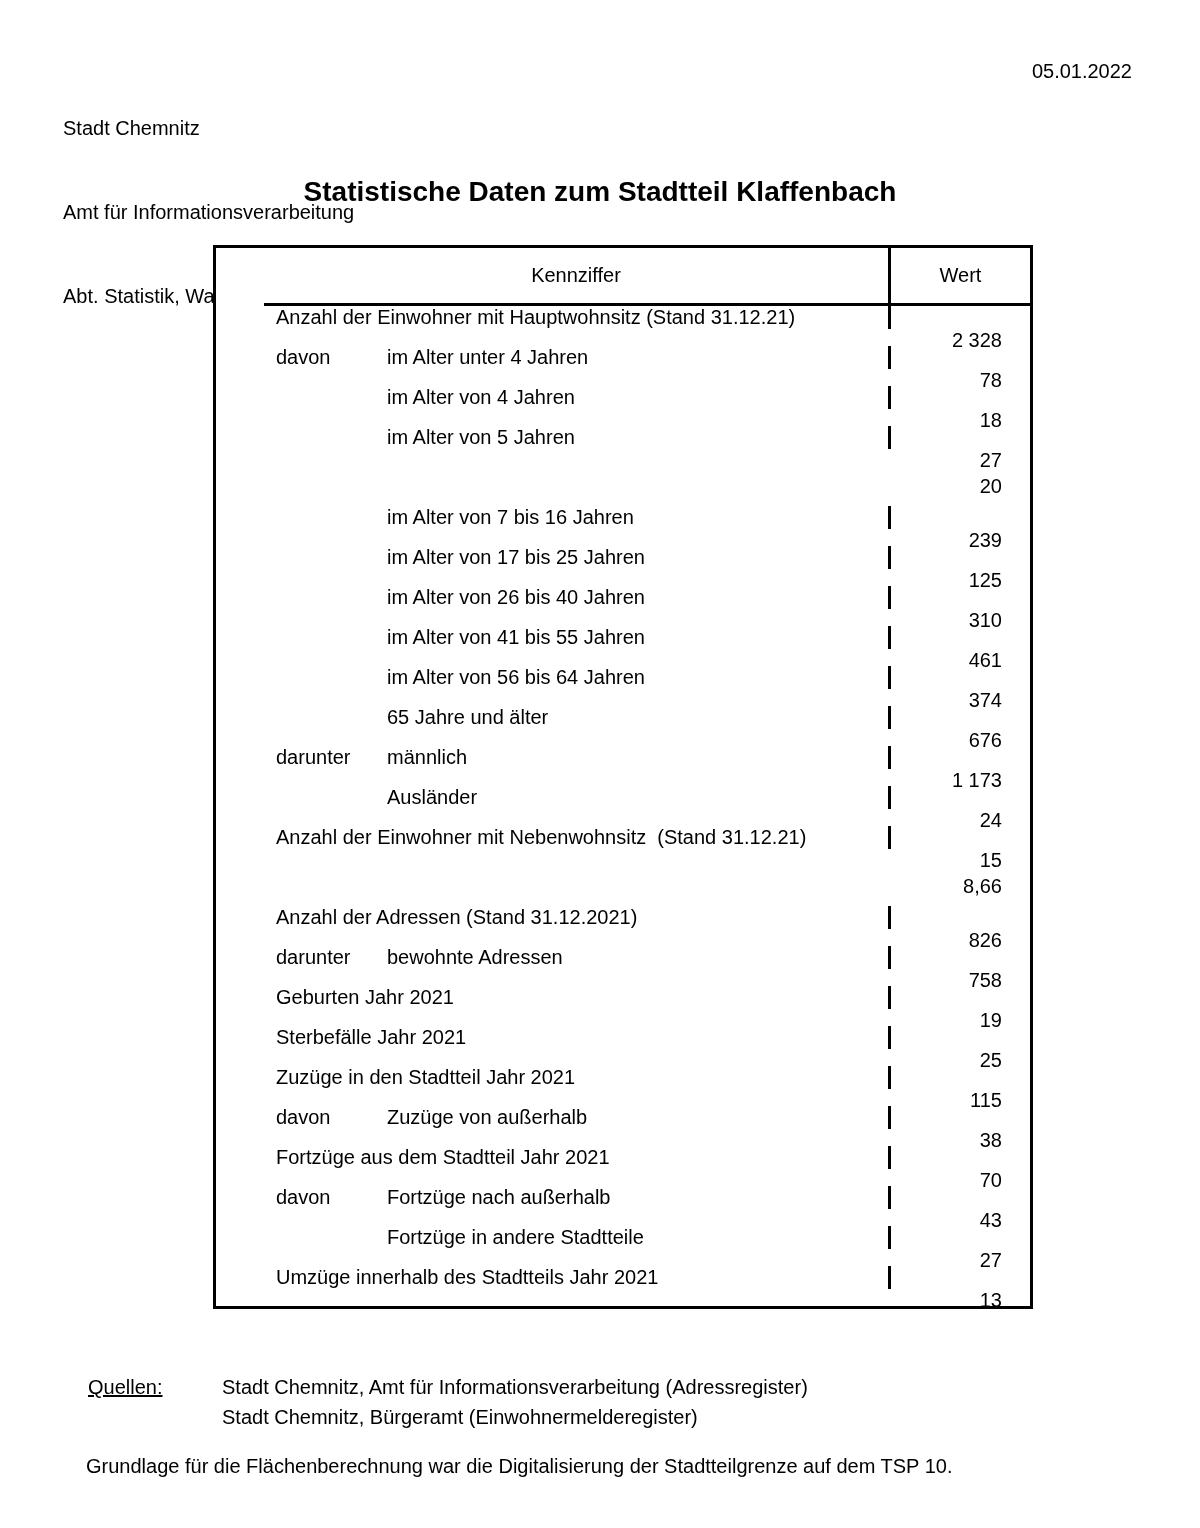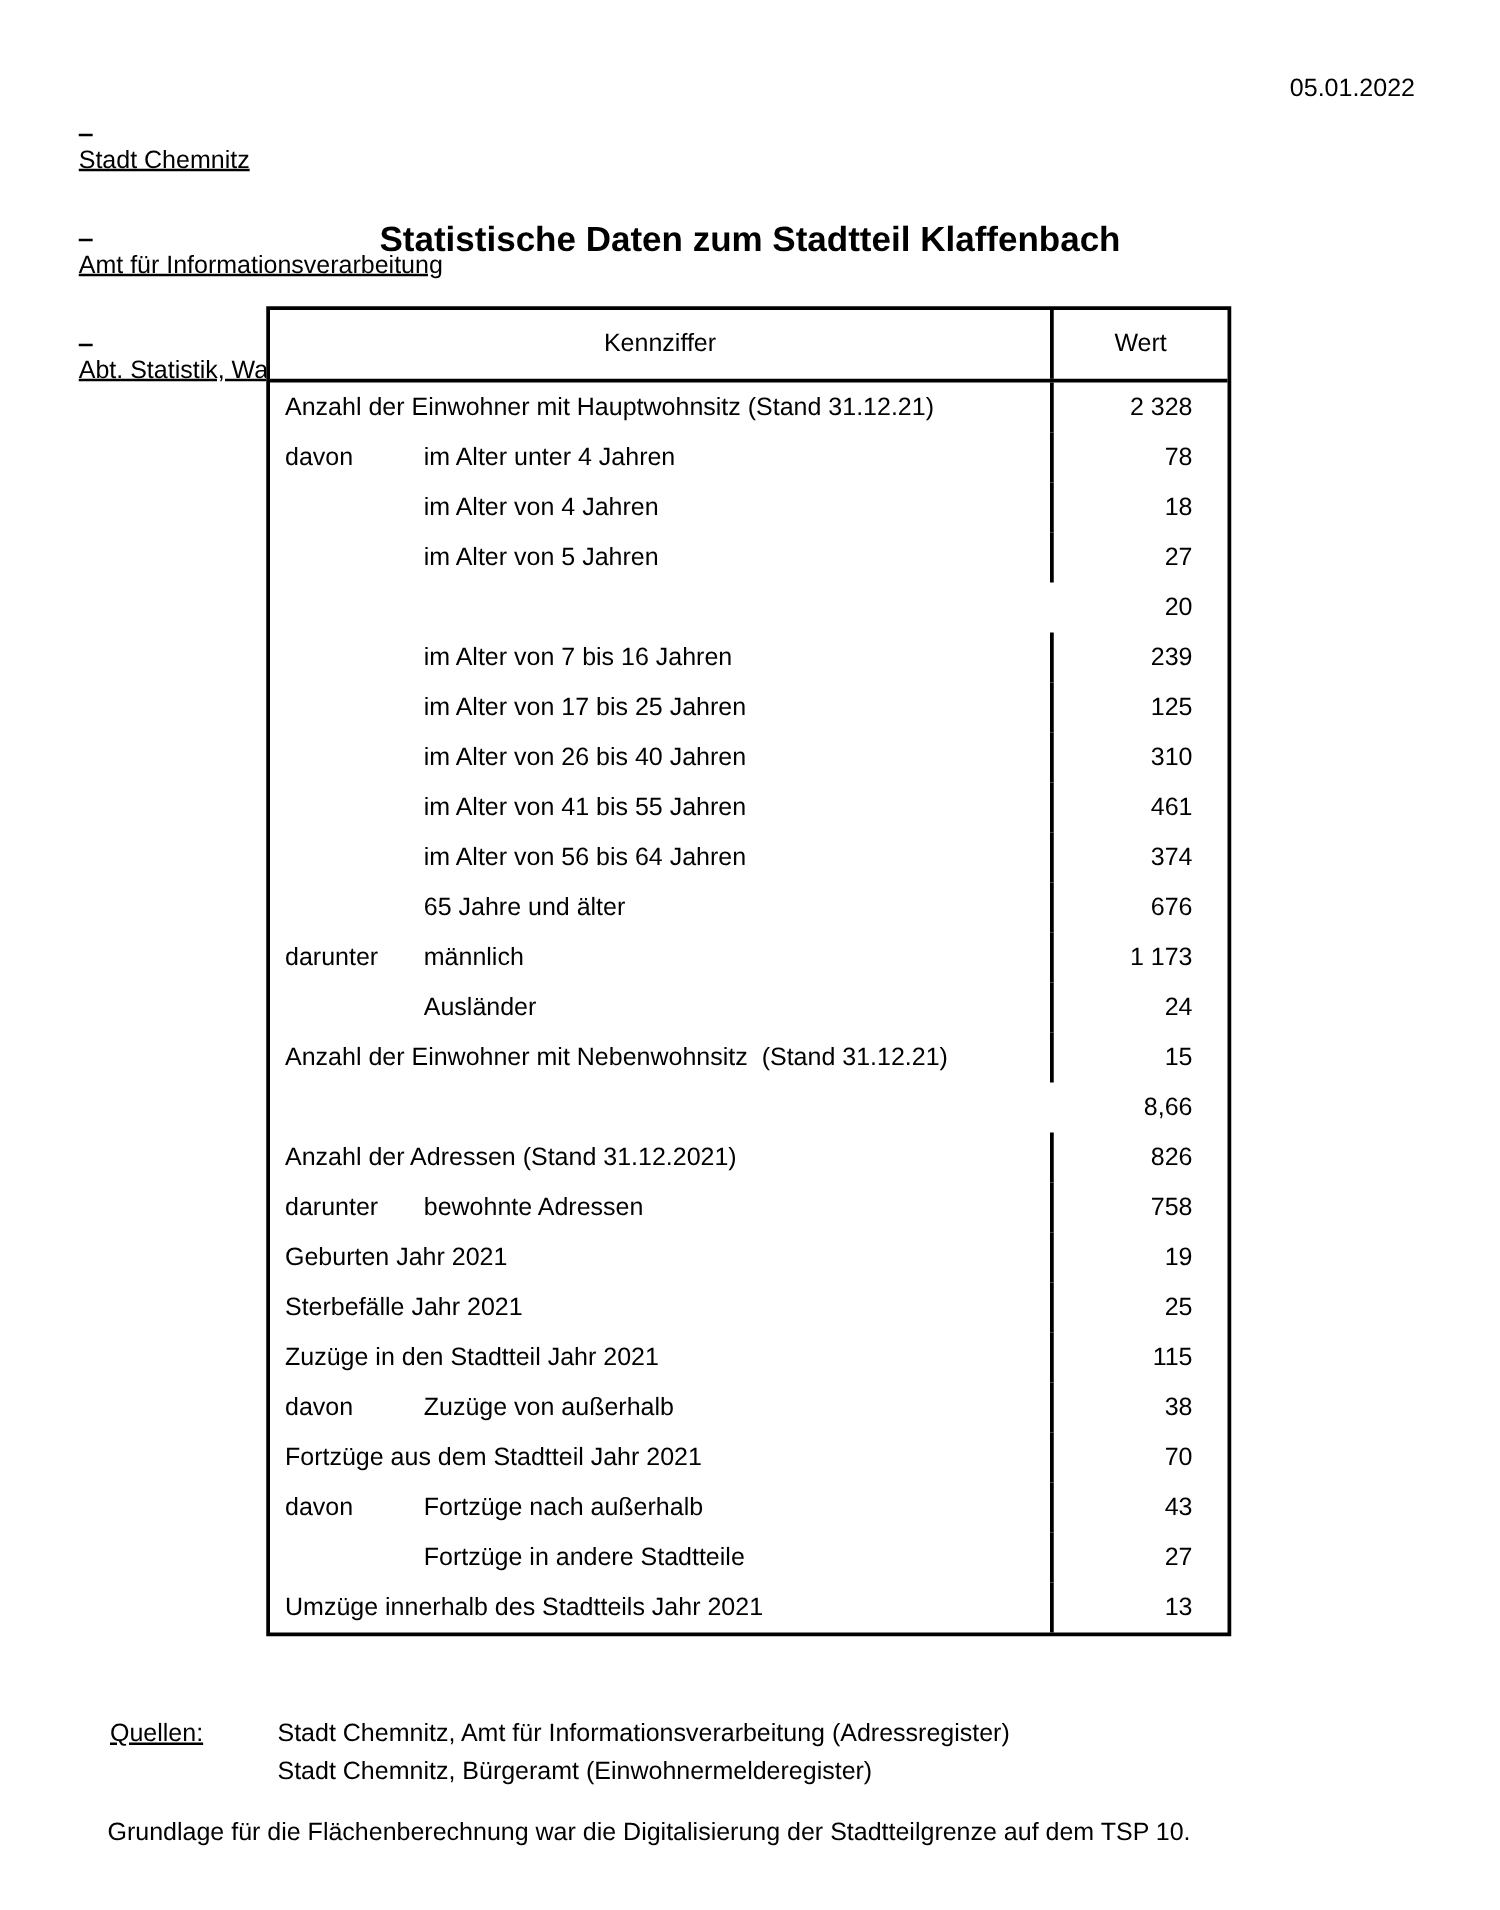--- a/index.html
+++ b/index.html
@@ -15,21 +15,20 @@
     color: #000000;
     overflow: hidden;
   }
   .letterhead {
     position: absolute;
     left: 63px;
     top: 58px;
     font-size: 20px;
     line-height: 28px;
     white-space: pre;
-    text-decoration: underline;
   }
   .doc-date {
     position: absolute;
     top: 60px;
     right: 68px;
     font-size: 20px;
     white-space: pre;
   }
   .doc-title {
     position: absolute;
@@ -42,20 +41,21 @@
     white-space: pre;
   }
   .stat-table {
     position: absolute;
     left: 213px;
     top: 245px;
     width: 766px;
     border: 3px solid #000;
     box-sizing: content-box;
     background: #fff;
+    padding-left: 48px;
   }
   .thead {
     display: flex;
     height: 55px;
     border-bottom: 3px solid #000;
   }
   .th-kennziffer {
     width: 627px;
     box-sizing: border-box;
     border-right: 3px solid #000;
@@ -68,20 +68,21 @@
   .th-wert {
     flex: 1;
     display: flex;
     align-items: center;
     justify-content: center;
     font-size: 20px;
   }
   .trow {
     display: flex;
     height: 40px;
+    flex-direction: column;
   }
   .cell-label {
     width: 627px;
     box-sizing: border-box;
     border-right: 3px solid #000;
     display: flex;
     align-items: center;
     padding-left: 12px;
     font-size: 20px;
     flex-shrink: 0;

